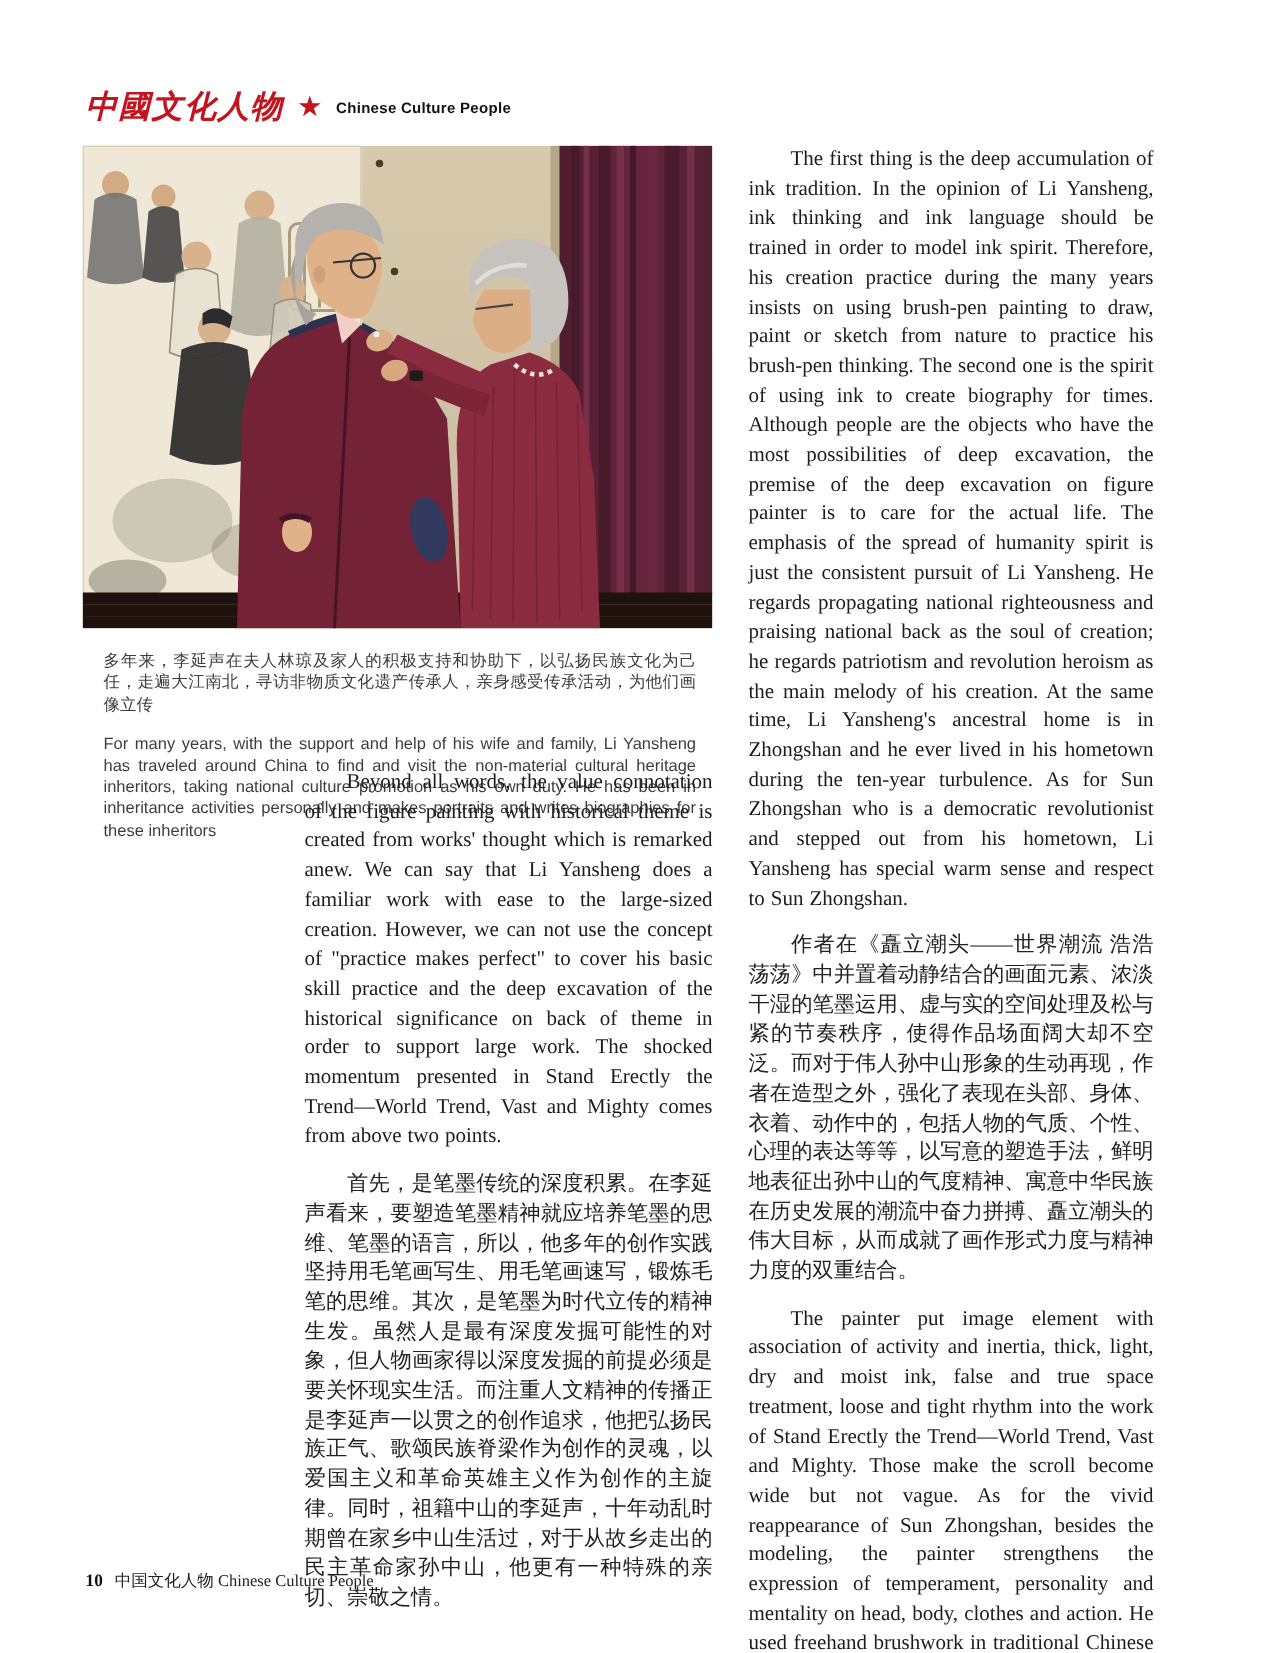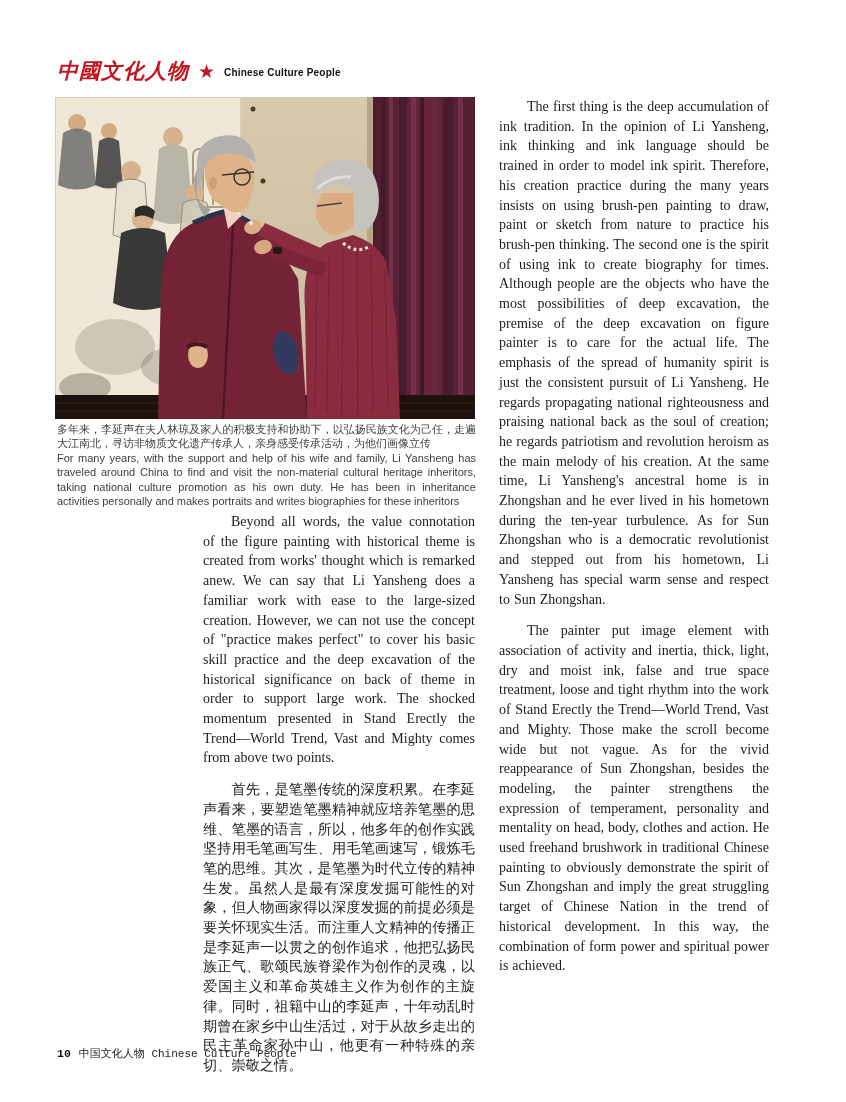--- a/index.html
+++ b/index.html
@@ -18,36 +18,36 @@
     font-family:Liberation Sans, sans-serif;font-weight:bold;font-size:10px;
     color:#111;letter-spacing:0.2px;white-space:nowrap;padding-top:3px;
   }
   
   .photo{position:absolute;left:55px;top:97px;width:420px;height:322px;overflow:hidden;}
   .photo svg{display:block;}
   
   .caption{position:absolute;left:57px;top:422px;width:419px;
     font-family:"Liberation Sans",sans-serif;font-size:11px;line-height:14.4px;
     color:#3d3d3d;text-align:justify;}
-  .caption p{margin:0;}
+  .caption p{margin:12px;}
   
   .col-left{position:absolute;left:203px;top:512px;width:272px;}
   .col-right{position:absolute;left:499px;top:97px;width:270px;}
   .para-en{
     font-family:"Liberation Serif",serif;font-size:14px;line-height:19.7px;
     text-align:justify;text-indent:2em;margin:0 0 12px 0;color:#1c1c1c;
     word-spacing:0.5px;
   }
   .para-zh{
     font-family:"Liberation Serif",serif;font-size:14.2px;line-height:19.7px;
     text-align:justify;text-indent:2em;margin:0 0 12px 0;color:#222;
   }
   
   .footer{position:absolute;left:57px;top:1046px;display:flex;align-items:center;gap:8px;
-    font-family:Liberation Mono, monospace;font-size:11px;color:#222;}
+    font-family:Liberation Serif, serif;font-size:11px;color:#222;}
   .footer .pagenum{font-weight:bold;font-size:11.5px;color:#111;}
 </style>
 </head>
 <body>
 
 <div class="brand">
   <span class="brand-zh">中國文化人物</span>
   <span class="brand-star">★</span>
   <span class="brand-en">Chinese Culture People</span>
 </div>
@@ -175,19 +175,20 @@
   <p>For many years, with the support and help of his wife and family, Li Yansheng has traveled around China to find and visit the non-material cultural heritage inheritors, taking national culture promotion as his own duty. He has been in inheritance activities personally and makes portraits and writes biographies for these inheritors</p>
 </div>
 
 <section class="col-left">
   <p class="para-en">Beyond all words, the value connotation of the figure painting with historical theme is created from works' thought which is remarked anew. We can say that Li Yansheng does a familiar work with ease to the large-sized creation. However, we can not use the concept of "practice makes perfect" to cover his basic skill practice and the deep excavation of the historical significance on back of theme in order to support large work. The shocked momentum presented in Stand Erectly the Trend—World Trend, Vast and Mighty comes from above two points.</p>
   <p class="para-zh">首先，是笔墨传统的深度积累。在李延声看来，要塑造笔墨精神就应培养笔墨的思维、笔墨的语言，所以，他多年的创作实践坚持用毛笔画写生、用毛笔画速写，锻炼毛笔的思维。其次，是笔墨为时代立传的精神生发。虽然人是最有深度发掘可能性的对象，但人物画家得以深度发掘的前提必须是要关怀现实生活。而注重人文精神的传播正是李延声一以贯之的创作追求，他把弘扬民族正气、歌颂民族脊梁作为创作的灵魂，以爱国主义和革命英雄主义作为创作的主旋律。同时，祖籍中山的李延声，十年动乱时期曾在家乡中山生活过，对于从故乡走出的民主革命家孙中山，他更有一种特殊的亲切、崇敬之情。</p>
 </section>
 
 <section class="col-right">
   <p class="para-en">The first thing is the deep accumulation of ink tradition. In the opinion of Li Yansheng, ink thinking and ink language should be trained in order to model ink spirit. Therefore, his creation practice during the many years insists on using brush-pen painting to draw, paint or sketch from nature to practice his brush-pen thinking. The second one is the spirit of using ink to create biography for times. Although people are the objects who have the most possibilities of deep excavation, the premise of the deep excavation on figure painter is to care for the actual life. The emphasis of the spread of humanity spirit is just the consistent pursuit of Li Yansheng. He regards propagating national righteousness and praising national back as the soul of creation; he regards patriotism and revolution heroism as the main melody of his creation. At the same time, Li Yansheng's ancestral home is in Zhongshan and he ever lived in his hometown during the ten-year turbulence. As for Sun Zhongshan who is a democratic revolutionist and stepped out from his hometown, Li Yansheng has special warm sense and respect to Sun Zhongshan.</p>
+  <p class="para-zh">作者在《矗立潮头——世界潮流 浩浩荡荡》中并置着动静结合的画面元素、浓淡干湿的笔墨运用、虚与实的空间处理及松与紧的节奏秩序，使得作品场面阔大却不空泛。而对于伟人孙中山形象的生动再现，作者在造型之外，强化了表现在头部、身体、衣着、动作中的，包括人物的气质、个性、心理的表达等等，以写意的塑造手法，鲜明地表征出孙中山的气度精神、寓意中华民族在历史发展的潮流中奋力拼搏、矗立潮头的伟大目标，从而成就了画作形式力度与精神力度的双重结合。</p>
   <p class="para-en"><span>The painter put image element with association of activity and inertia, thick, light, dry and moist ink, false and true space treatment, loose and tight rhythm into the work of Stand Erectly the Trend—World Trend, Vast and Mighty. Those make the scroll become wide but not vague. As for the vivid reappearance of Sun Zhongshan, besides the modeling, the painter strengthens the expression of temperament, personality and mentality on head, body, clothes and action. He used freehand brushwork in traditional Chinese painting to obviously demonstrate the spirit of Sun Zhongshan and imply the great struggling target of Chinese Nation in the trend of historical development. In this way, the combination of form power and spiritual power is achieved.</span> </p>
 </section>
 
 <div class="footer">
   <span class="pagenum">10</span>
   <span>中国文化人物 Chinese Culture People</span>
 </div>
 
 </body></html>

